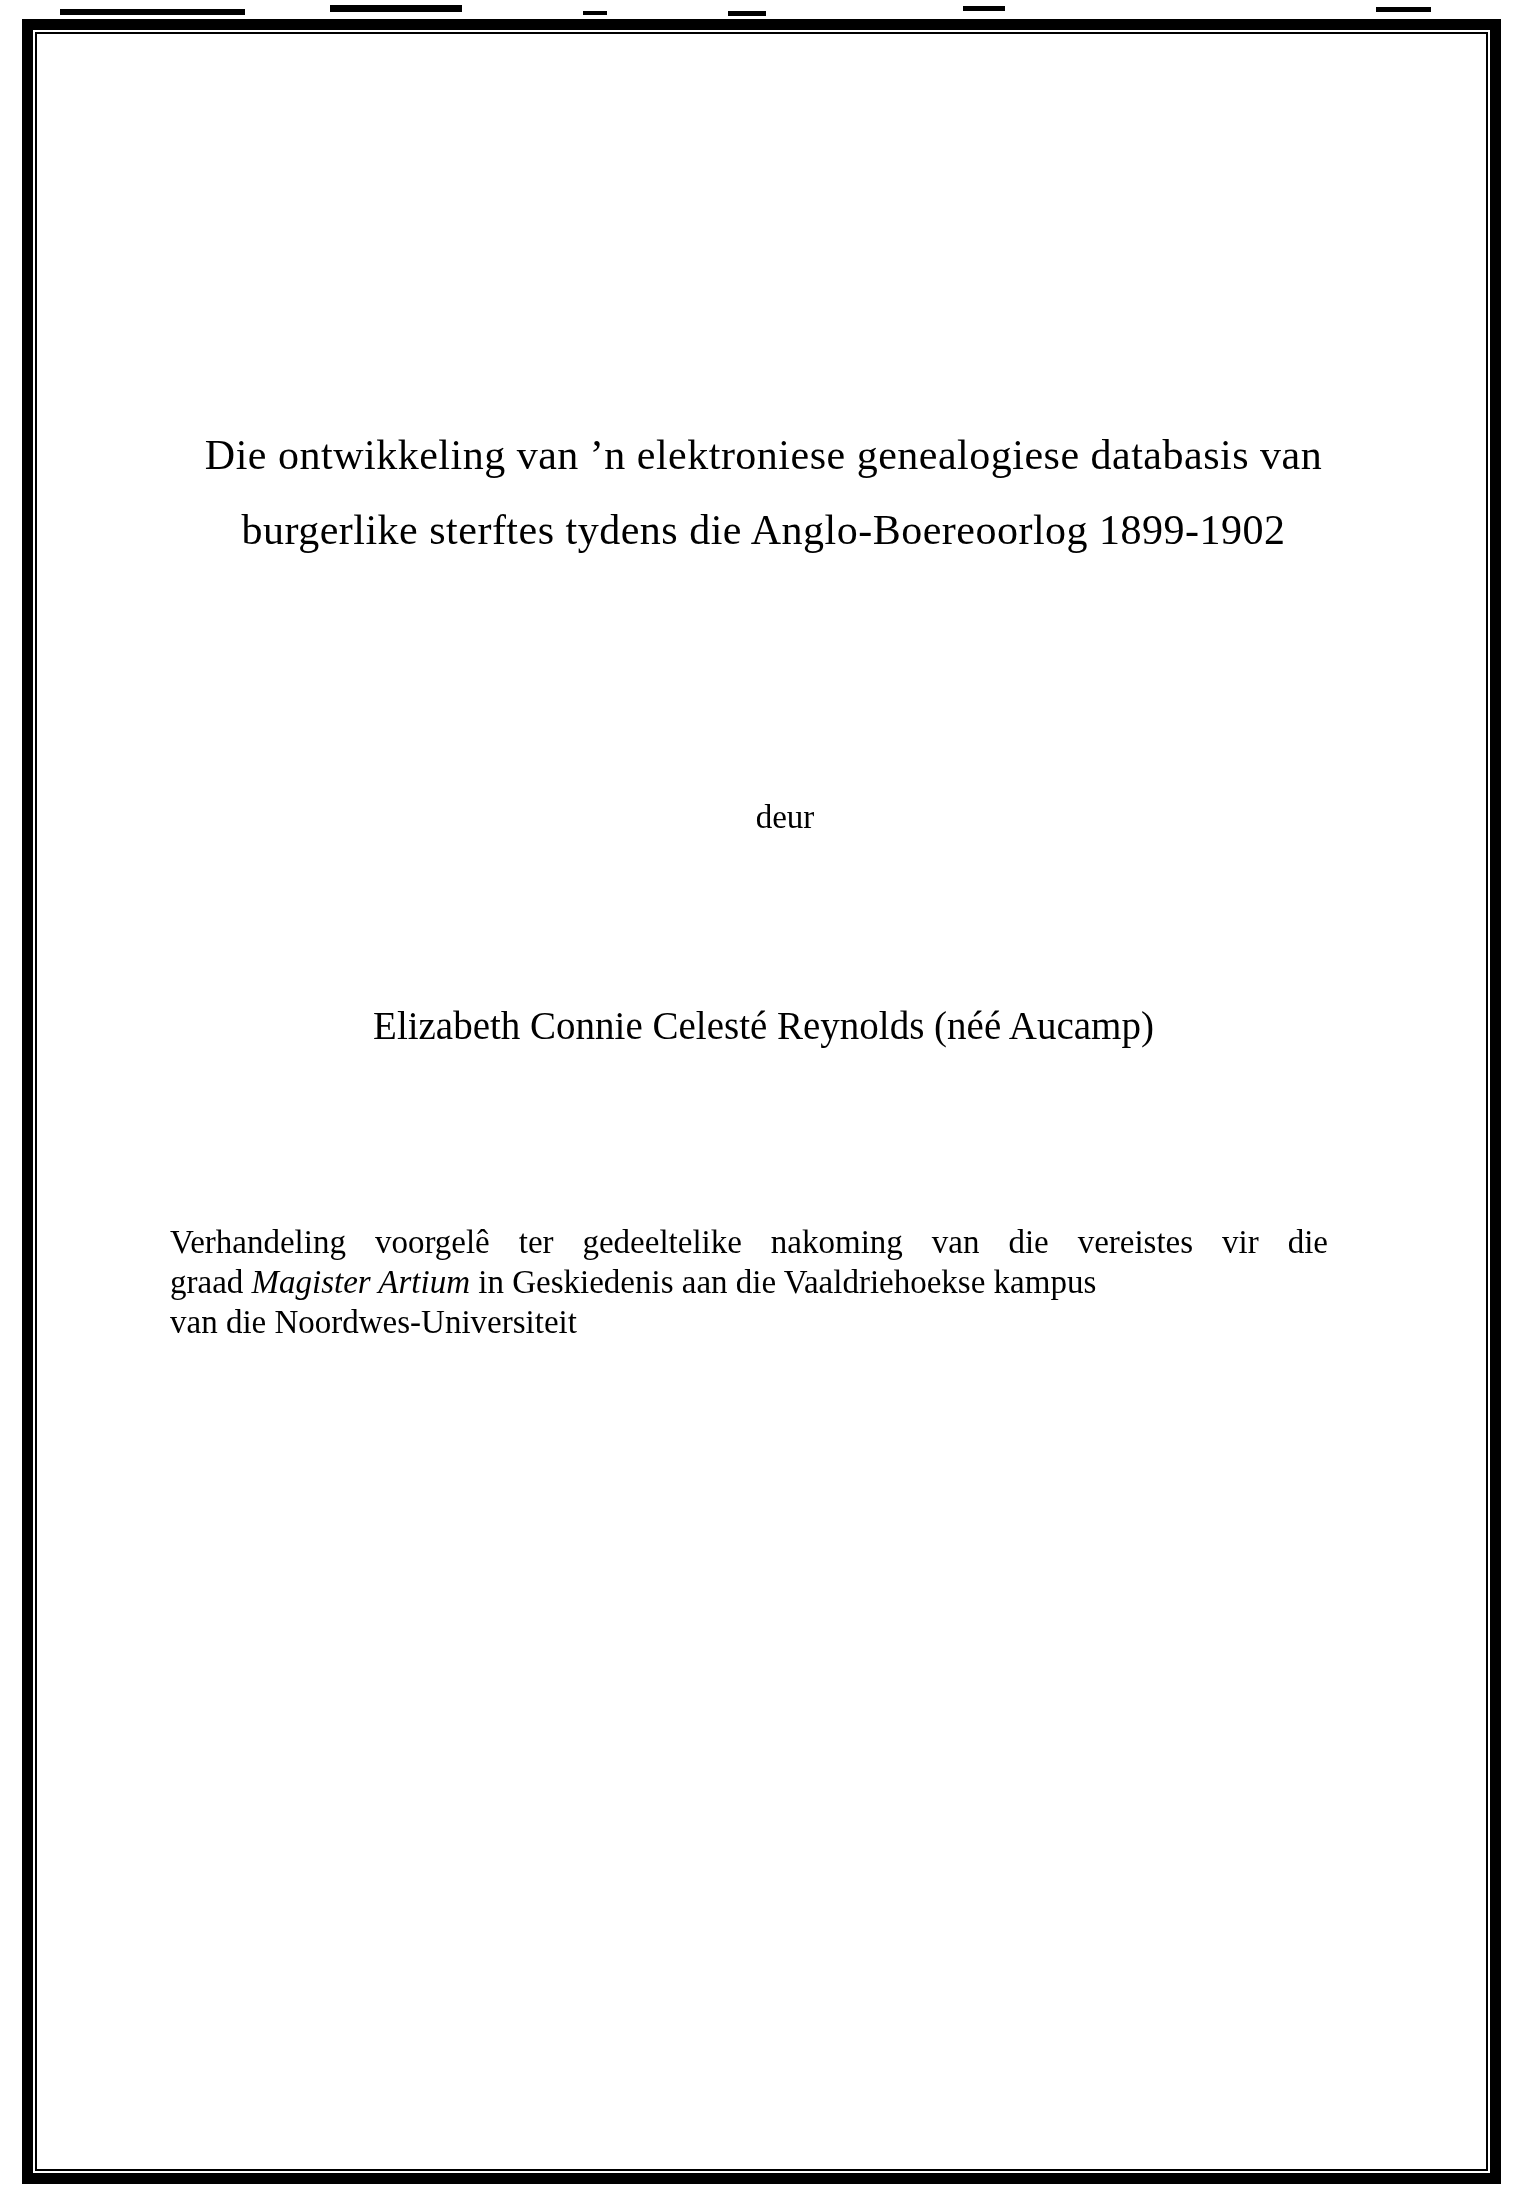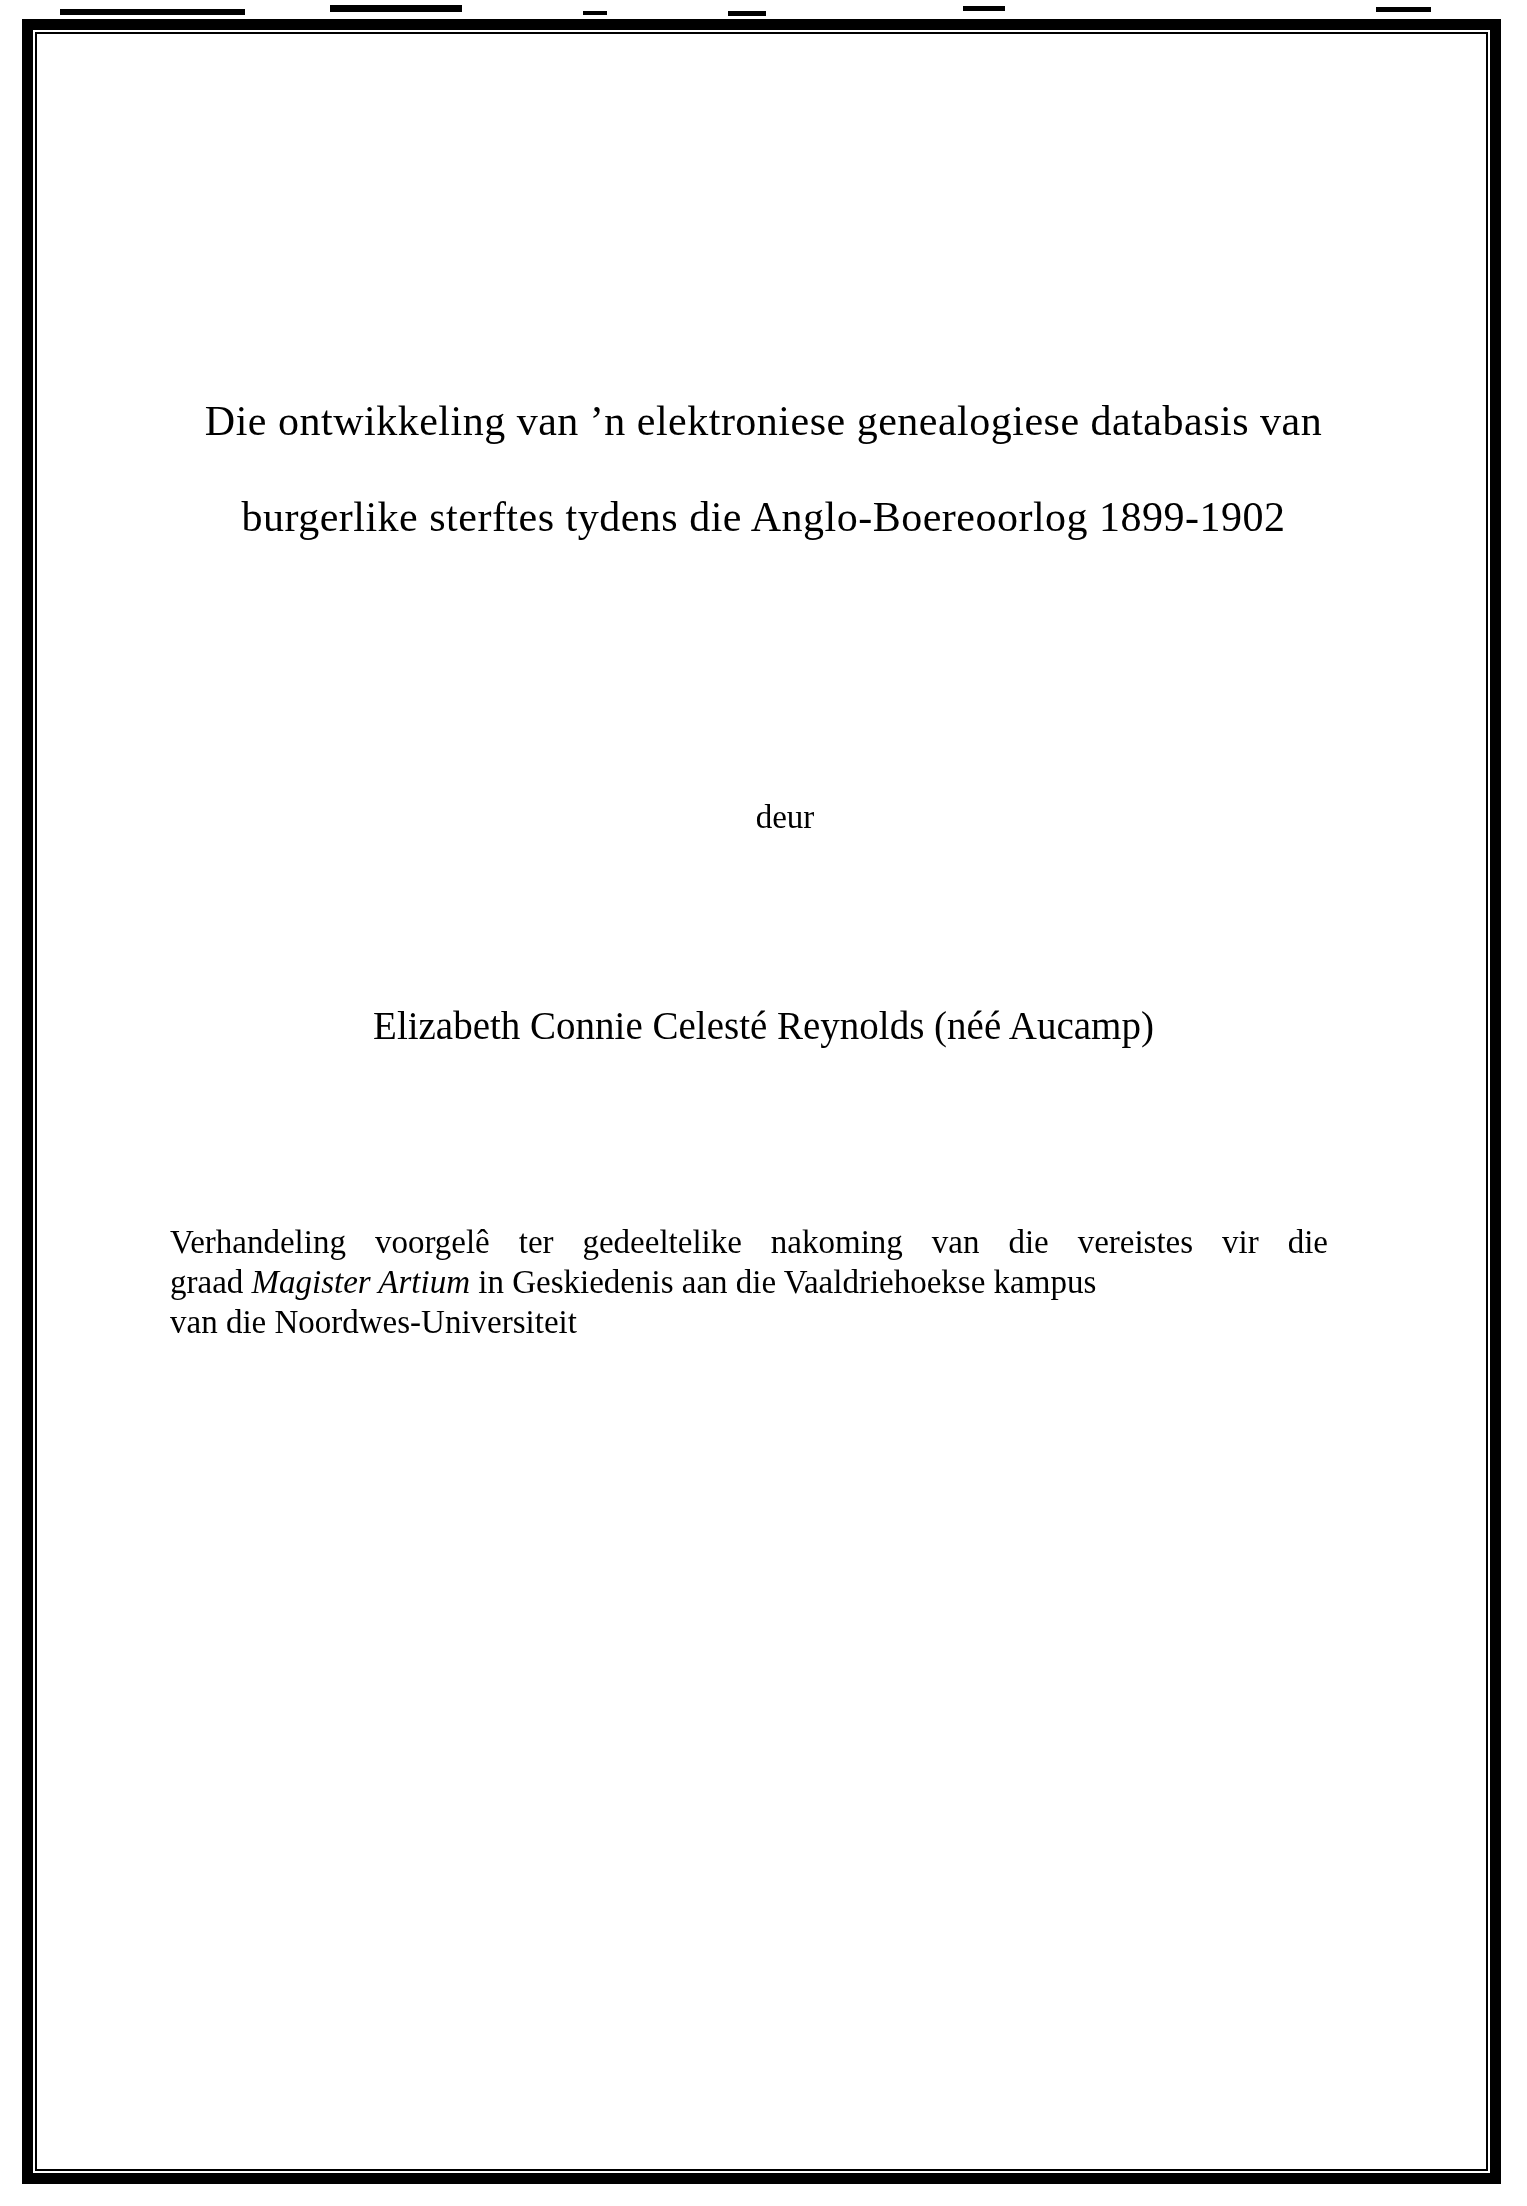--- a/index.html
+++ b/index.html
@@ -39,20 +39,21 @@
     left: 0;
     right: 0;
     text-align: center;
     margin: 0;
     font-weight: normal;
   }
   .title-line {
     font-size: 42px;
     line-height: 50px;
     letter-spacing: 0.5px;
+    margin-top: 34px;
   }
   .byline {
     font-size: 33px;
     line-height: 38px;
   }
   .author {
     font-size: 39px;
     line-height: 46px;
     margin-top: 48px;
   }
@@ -110,21 +111,21 @@
   <div class="artifact" style="left:583px;top:11px;width:24px;height:4px;"></div>
   <div class="artifact" style="left:728px;top:11px;width:38px;height:5px;"></div>
   <div class="artifact" style="left:963px;top:6px;width:42px;height:5px;"></div>
   <div class="artifact" style="left:1376px;top:7px;width:55px;height:5px;"></div>
 
   <div class="frame-outer">
     <div class="frame-inner"></div>
   </div>
 
   <h1 class="abs center-line title-line" style="top:396px;">Die ontwikkeling van ’n elektroniese genealogiese databasis van</h1>
-  <h1 class="abs center-line title-line" style="top:492px;">burgerlike sterftes tydens die Anglo-Boereoorlog 1899-1902</h1>
+  <h1 class="abs center-line title-line" style="top:471px;">burgerlike sterftes tydens die Anglo-Boereoorlog 1899-1902</h1>
 
   <div class="abs center-line byline" style="top:798px;padding-left:43px;">deur</div>
 
   <div class="abs center-line author" style="top:955px;">Elizabeth Connie Celesté Reynolds (néé Aucamp)</div>
 
   <div class="abs statement">
     <div class="st-justify">Verhandeling voorgelê ter gedeeltelike nakoming van die vereistes vir die</div>
     <div><span>graad </span><em>Magister Artium</em><span> in Geskiedenis aan die Vaaldriehoekse kampus</span></div>
     <div>van die Noordwes-Universiteit</div>
   </div>

